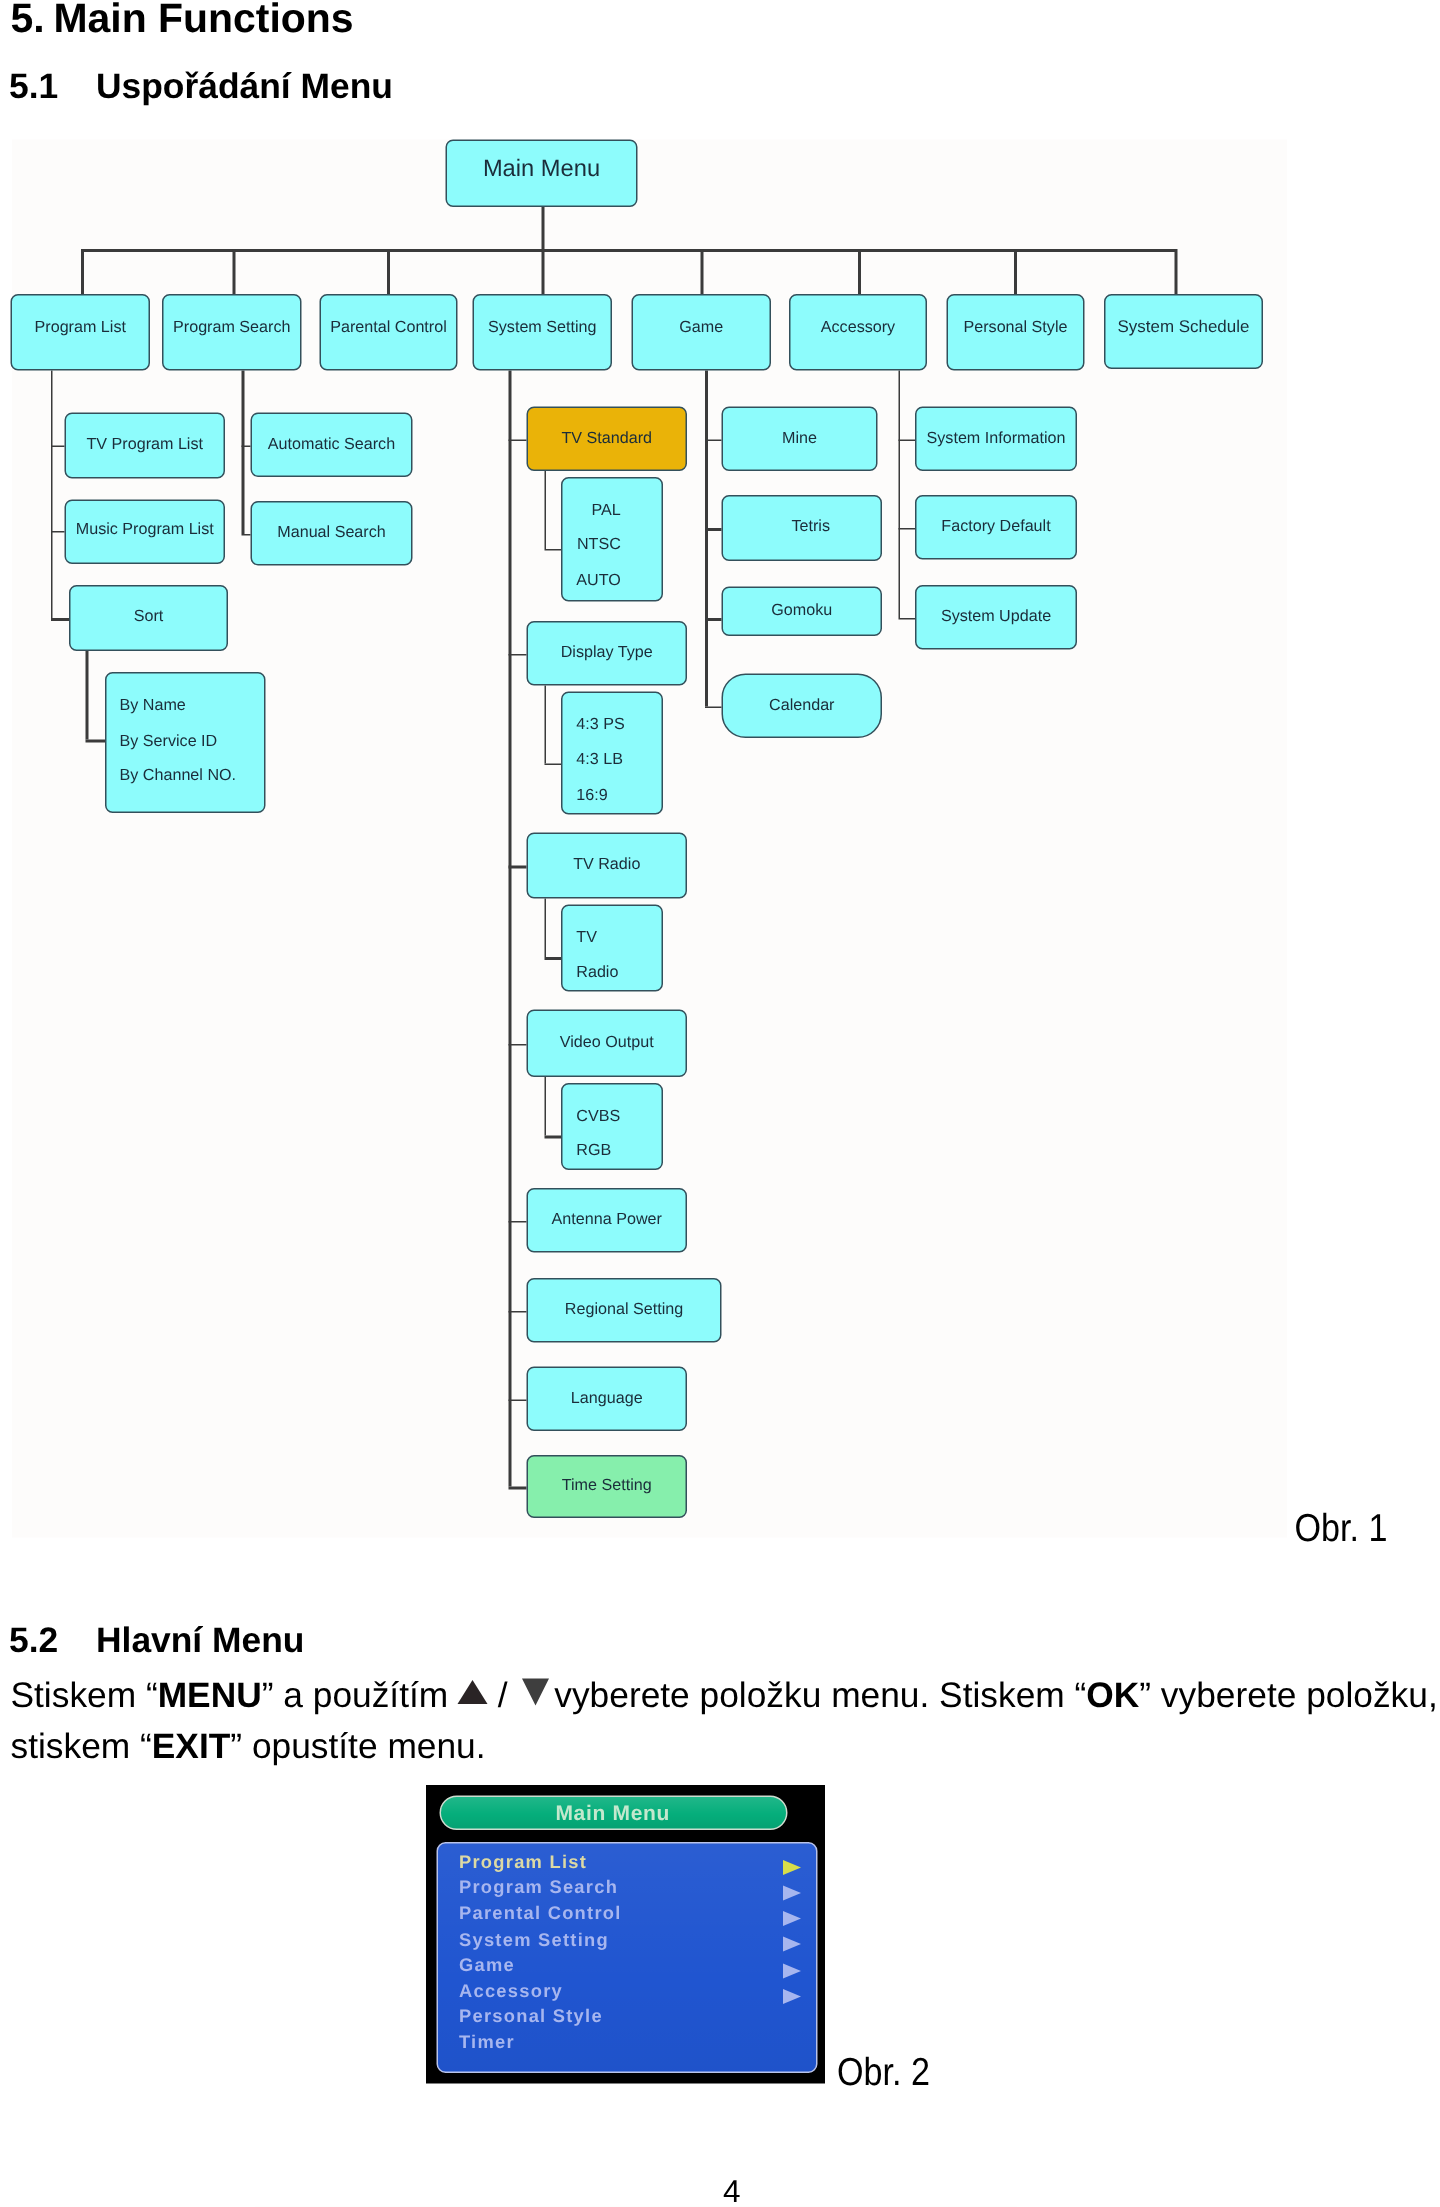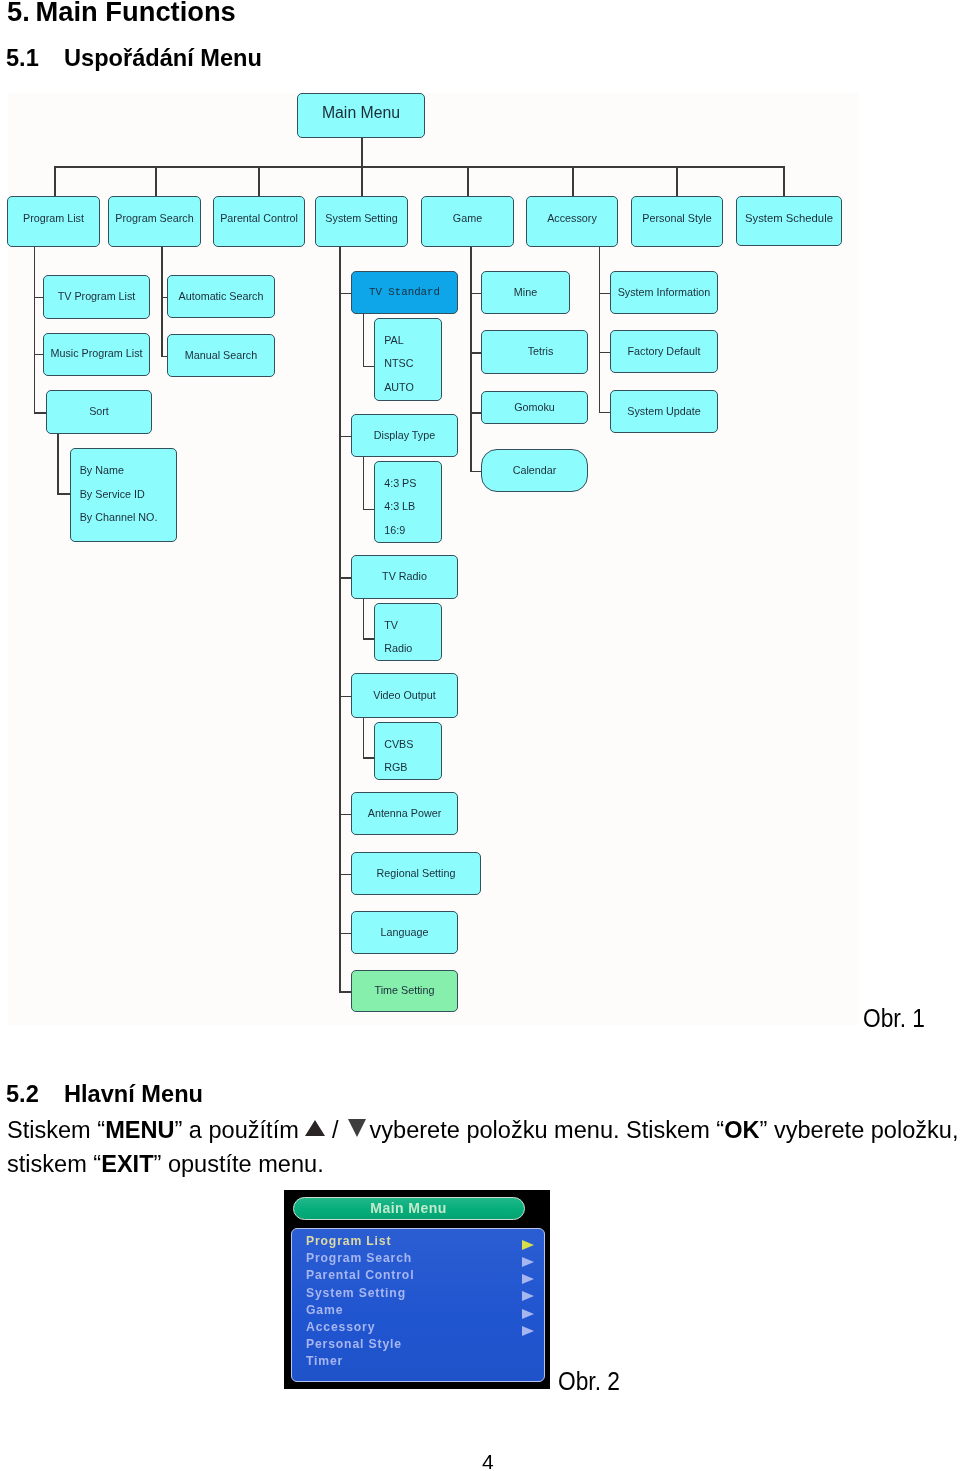--- a/index.html
+++ b/index.html
@@ -111,39 +111,39 @@
       <div class="bx" style="left: 623px; top: 103px; width: 92px; height: 51px; background: rgb(141, 252, 252); border-color: rgb(51, 80, 91); color: rgb(27, 45, 58); padding-bottom: 5.5px;">Personal Style</div>
       <div class="bx" style="left: 728px; top: 103px; width: 106px; height: 50px; background: rgb(141, 252, 252); border-color: rgb(51, 80, 91); color: rgb(27, 45, 58); font-size: 11.3px; padding-bottom: 5.5px;">System Schedule</div>
       <div class="bx" style="left: 35px; top: 182.3px; width: 107px; height: 43.5px; background: rgb(141, 252, 252); border-color: rgb(51, 80, 91); color: rgb(27, 45, 58);">TV Program List</div>
       <div class="bx" style="left: 35px; top: 239.5px; width: 107px; height: 43px; background: rgb(141, 252, 252); border-color: rgb(51, 80, 91); color: rgb(27, 45, 58);">Music Program List</div>
       <div class="bx" style="left: 37.8px; top: 296.8px; width: 106.4px; height: 44px; background: rgb(141, 252, 252); border-color: rgb(51, 80, 91); color: rgb(27, 45, 58);">Sort</div>
       <div class="bx lft" style="left: 61.5px; top: 355.3px; width: 107.5px; height: 94px; background: rgb(141, 252, 252); border-color: rgb(51, 80, 91); color: rgb(27, 45, 58);">By Name
 By Service ID
 By Channel NO.</div>
       <div class="bx" style="left: 159px; top: 182px; width: 108px; height: 43px; background: rgb(141, 252, 252); border-color: rgb(51, 80, 91); color: rgb(27, 45, 58); text-align: right;">Automatic Search</div>
       <div class="bx" style="left: 159px; top: 241px; width: 108px; height: 43px; background: rgb(141, 252, 252); border-color: rgb(51, 80, 91); color: rgb(27, 45, 58);">Manual Search</div>
-      <div class="bx" style="left: 343px; top: 178px; width: 107px; height: 43px; background: #0ea5e9; border-color: rgb(51, 80, 91); color: rgb(27, 45, 58); font-family: Liberation Mono, monospace;">TV Standard</div>
-      <div class="bx lft" style="left: 366px; top: 225px; width: 68px; height: 83px; background: rgb(141, 252, 252); border-color: rgb(51, 80, 91); color: rgb(27, 45, 58);">PAL
+      <div class="bx" style="left: 343px; top: 178px; width: 107px; height: 43px; background: #eab308; border-color: rgb(51, 80, 91); color: rgb(27, 45, 58);">TV Standard</div>
+      <div class="bx lft" style="left: 366px; top: 225px; width: 68px; height: 83px; background: rgb(141, 252, 252); border-color: rgb(51, 80, 91); color: rgb(27, 45, 58); text-align: right;">PAL
 NTSC
 AUTO</div>
       <div class="bx" style="left: 343px; top: 321px; width: 107px; height: 43px; background: rgb(141, 252, 252); border-color: rgb(51, 80, 91); color: rgb(27, 45, 58);">Display Type</div>
       <div class="bx lft" style="left: 366px; top: 368px; width: 68px; height: 82px; background: rgb(141, 252, 252); border-color: rgb(51, 80, 91); color: rgb(27, 45, 58);">4:3 PS
 4:3 LB
 16:9</div>
       <div class="bx" style="left: 343px; top: 462px; width: 107px; height: 44px; background: rgb(141, 252, 252); border-color: rgb(51, 80, 91); color: rgb(27, 45, 58);">TV Radio</div>
       <div class="bx lft" style="left: 366px; top: 510px; width: 68px; height: 58px; background: rgb(141, 252, 252); border-color: rgb(51, 80, 91); color: rgb(27, 45, 58);">TV
 Radio</div>
       <div class="bx" style="left: 343px; top: 580px; width: 107px; height: 45px; background: rgb(141, 252, 252); border-color: rgb(51, 80, 91); color: rgb(27, 45, 58);">Video Output</div>
       <div class="bx lft" style="left: 366px; top: 629px; width: 68px; height: 58px; background: rgb(141, 252, 252); border-color: rgb(51, 80, 91); color: rgb(27, 45, 58);">CVBS
 RGB</div>
       <div class="bx" style="left: 343px; top: 699px; width: 107px; height: 43px; background: rgb(141, 252, 252); border-color: rgb(51, 80, 91); color: rgb(27, 45, 58);">Antenna Power</div>
       <div class="bx" style="left: 343px; top: 759px; width: 130px; height: 43px; background: rgb(141, 252, 252); border-color: rgb(51, 80, 91); color: rgb(27, 45, 58);">Regional Setting</div>
       <div class="bx" style="left: 343px; top: 818px; width: 107px; height: 43px; background: rgb(141, 252, 252); border-color: rgb(51, 80, 91); color: rgb(27, 45, 58);">Language</div>
       <div class="bx" style="left: 343px; top: 877px; width: 107px; height: 42px; background: #86efac; border-color: rgb(51, 80, 91); color: rgb(27, 45, 58);">Time Setting</div>
-      <div class="bx" style="left: 473px; top: 178px; width: 89px; height: 43px; background: rgb(141, 252, 252); border-color: rgb(51, 80, 91); color: rgb(27, 45, 58);">Mine</div>
+      <div class="bx" style="left: 473px; top: 178px; width: 104px; height: 43px; background: rgb(141, 252, 252); border-color: rgb(51, 80, 91); color: rgb(27, 45, 58);">Mine</div>
       <div class="bx" style="left: 473px; top: 237px; width: 107px; height: 44px; background: rgb(141, 252, 252); border-color: rgb(51, 80, 91); color: rgb(27, 45, 58); padding-left: 12px;">Tetris</div>
       <div class="bx" style="left: 473px; top: 298px; width: 107px; height: 33px; background: rgb(141, 252, 252); border-color: rgb(51, 80, 91); color: rgb(27, 45, 58);">Gomoku</div>
       <div class="bx" style="left: 473px; top: 356px; width: 107px; height: 43px; background: rgb(141, 252, 252); border-color: rgb(51, 80, 91); color: rgb(27, 45, 58); border-radius: 16px;">Calendar</div>
       <div class="bx" style="left: 602px; top: 178px; width: 108px; height: 43px; background: rgb(141, 252, 252); border-color: rgb(51, 80, 91); color: rgb(27, 45, 58);">System Information</div>
       <div class="bx" style="left: 602px; top: 237px; width: 108px; height: 43px; background: rgb(141, 252, 252); border-color: rgb(51, 80, 91); color: rgb(27, 45, 58);">Factory Default</div>
       <div class="bx" style="left: 602px; top: 297px; width: 108px; height: 43px; background: rgb(141, 252, 252); border-color: rgb(51, 80, 91); color: rgb(27, 45, 58);">System Update</div>
     </div>
 
   <div class="cap" id="obr1">Obr. 1</div>
 

